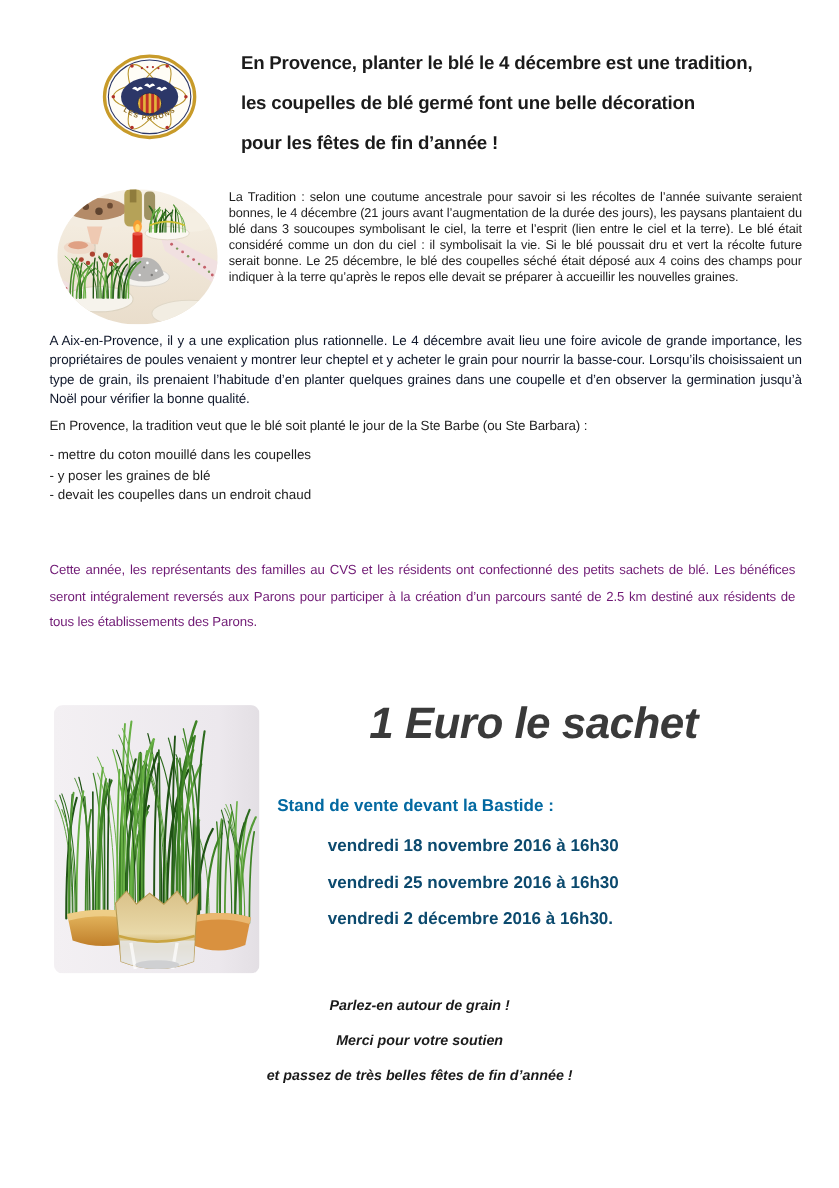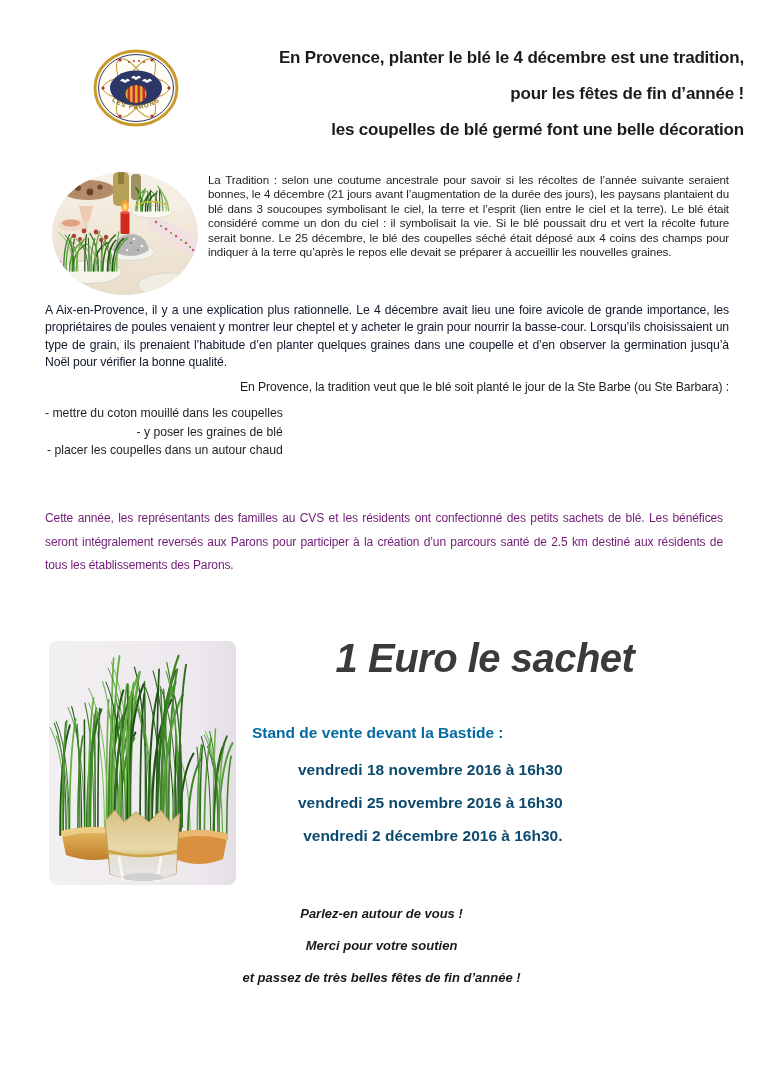--- a/index.html
+++ b/index.html
@@ -1,20 +1,20 @@
 <!DOCTYPE html>
 <html lang="fr"><head>
 <meta charset="utf-8">
 <style>
   html,body{margin:0;padding:0;background:#ffffff;}
   .page{
     position:relative;width:763px;height:1080px;background:#fff;overflow:hidden;
     font-family:"Liberation Sans",sans-serif;color:#1c1c1c;
   }
-  .abs{position:absolute;text-align:right;}
+  .abs{position:absolute;}
   
   .title-block{left:219px;top:40px;width:525px;font-size:17px;font-weight:700;
     line-height:36px;color:#1b1b1b;letter-spacing:-0.2px;}
   .logo-wrap{left:92px;top:48px;width:88px;height:80px;}
   
   .circle-photo{left:52px;top:172px;width:146px;height:123px;border-radius:50%;overflow:hidden;}
   .p-tradition{left:208px;top:173px;width:521px;font-size:11.6px;line-height:14.4px;
     text-align:justify;letter-spacing:-0.1px;color:#1e1e1e;}
   
   .p-rational{left:45px;top:302px;width:684px;font-size:12.2px;line-height:17.3px;
@@ -81,22 +81,22 @@
       </g>
       <path id="arcb" d="M16,50 Q44,72 72,50" fill="none"></path>
       <text font-size="6.2" font-weight="700" fill="#8c6a1e" letter-spacing="1.2">
         <textPath href="#arcb" startOffset="50%" text-anchor="middle">LES PARONS</textPath>
       </text>
     </svg>
   </div>
 
   <div class="abs title-block">
     <div>En Provence, planter le blé le 4 décembre est une tradition,</div>
+    <div>les coupelles de blé germé font une belle décoration</div>
     <div>pour les fêtes de fin d’année !</div>
-    <div>les coupelles de blé germé font une belle décoration</div>
   </div>
 
   <div class="abs circle-photo">
     <svg width="146" height="123" viewBox="0 0 146 123">
       <defs>
         <linearGradient id="cloth" x1="0" y1="0" x2="0" y2="1">
           <stop offset="0" stop-color="#f7f1e6"></stop>
             <stop offset="1" stop-color="#e9ddcb"></stop>
         </linearGradient>
       </defs>
@@ -221,21 +221,21 @@
     </svg>
   </div>
 
   <div class="abs p-tradition">La Tradition : selon une coutume ancestrale pour savoir si les récoltes de l’année suivante seraient bonnes, le 4 décembre (21 jours avant l’augmentation de la durée des jours), les paysans plantaient du blé dans 3 soucoupes symbolisant le ciel, la terre et l’esprit (lien entre le ciel et la terre). Le blé était considéré comme un don du ciel : il symbolisait la vie. Si le blé poussait dru et vert la récolte future serait bonne. Le 25 décembre, le blé des coupelles séché était déposé aux 4 coins des champs pour indiquer à la terre qu’après le repos elle devait se préparer à accueillir les nouvelles graines.</div>
   <div class="abs p-rational">A Aix-en-Provence, il y a une explication plus rationnelle. Le 4 décembre avait lieu une foire avicole de grande importance, les propriétaires de poules venaient y montrer leur cheptel et y acheter le grain pour nourrir la basse-cour. Lorsqu’ils choisissaient un type de grain, ils prenaient l’habitude d’en planter quelques graines dans une coupelle et d’en observer la germination jusqu’à Noël pour vérifier la bonne qualité.</div>
   <div class="abs p-intro">En Provence, la tradition veut que le blé soit planté le jour de la Ste Barbe (ou Ste Barbara) :</div>
 
   <div class="abs steps">
     <div>- mettre du coton mouillé dans les coupelles</div>
     <div>- y poser les graines de blé</div>
-    <div>- placer les coupelles dans un autour chaud</div>
+    <div>- devait les coupelles dans un endroit chaud</div>
   </div>
 
   <div class="abs p-cvs">Cette année, les représentants des familles au CVS et les résidents ont confectionné des petits sachets de blé. Les bénéfices seront intégralement reversés aux Parons pour participer à la création d’un parcours santé de 2.5 km destiné aux résidents de tous les établissements des Parons.</div>
 
   <div class="abs plant-photo">
     <svg width="187" height="244" viewBox="0 0 187 244">
       <defs>
         <linearGradient id="bgp" x1="0" y1="0" x2="1" y2="0">
           <stop offset="0" stop-color="#f3f0f3"></stop>
             <stop offset="0.8" stop-color="#ece8ed"></stop>
@@ -372,18 +372,18 @@
 
   <div class="abs price-banner">1 Euro le sachet</div>
   <div class="abs sale-heading">Stand de vente devant la Bastide :</div>
   <div class="abs sale-dates">
     <div>vendredi 18 novembre 2016 à 16h30</div>
     <div>vendredi 25 novembre 2016 à 16h30</div>
     <div>vendredi 2 décembre 2016 à 16h30.</div>
   </div>
 
   <div class="abs footer-block">
-    <div>Parlez-en autour de vous !</div>
+    <div>Parlez-en autour de grain !</div>
     <div>Merci pour votre soutien</div>
     <div>et passez de très belles fêtes de fin d’année !</div>
   </div>
 
 </div>
 
 </body></html>

